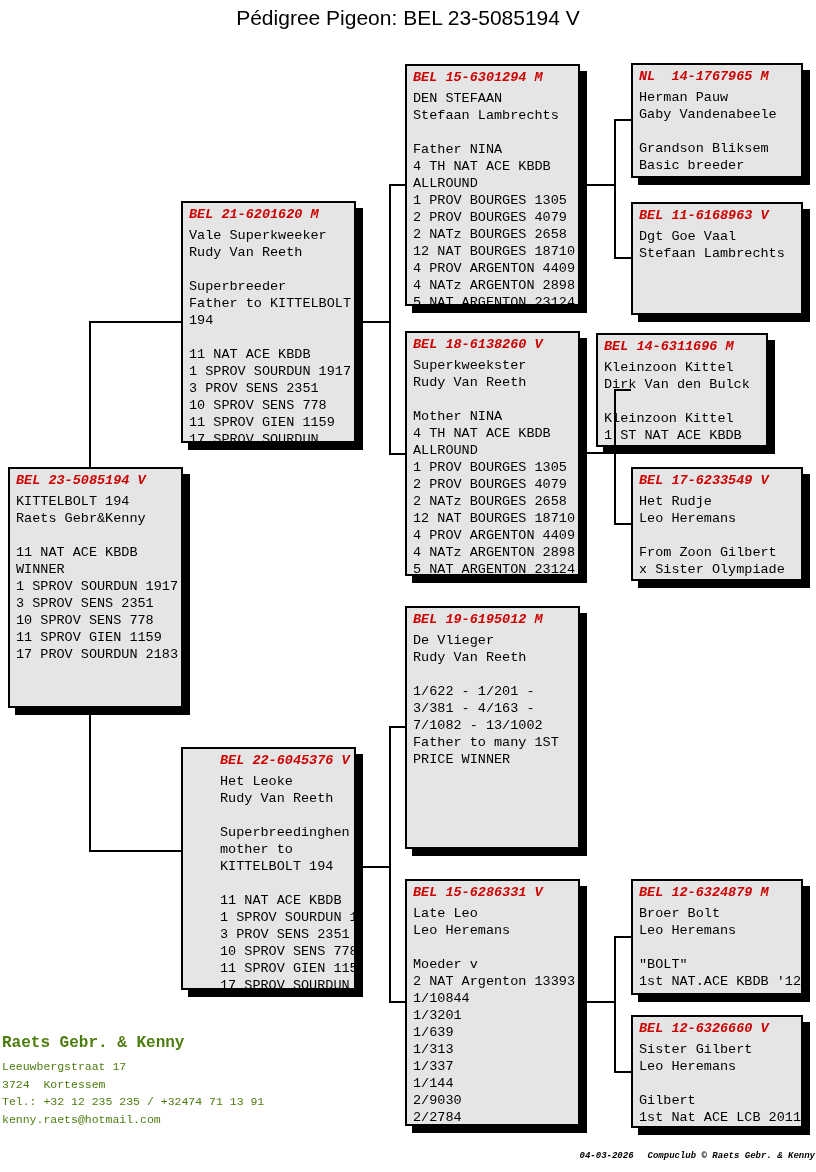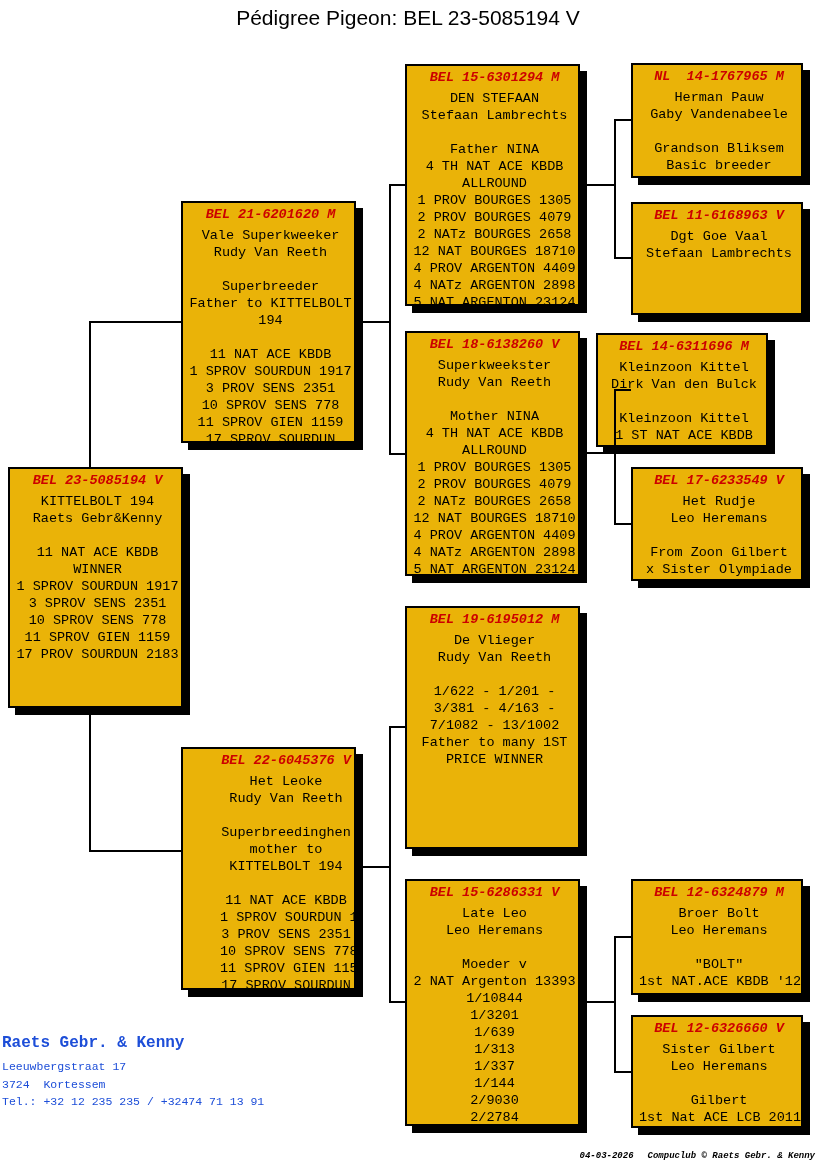--- a/index.html
+++ b/index.html
@@ -18,27 +18,26 @@
   #title {
     position: absolute;
     left: 0; right: 0; top: 6px;
     text-align: center;
     font-family: "Liberation Sans", sans-serif;
     font-size: 21px;
     color: #000000;
   }
   .pbox {
     position: absolute;
-    background: #eab308;
+    background: #e5e5e5;
     border: 2px solid #000000;
     box-shadow: 7px 7px 0 #000000;
     box-sizing: border-box;
     padding: 3px 2px 0 6px;
     overflow: hidden;
-    text-align: center;
   }
   .box-header {
     font-weight: bold;
     font-style: italic;
     color: #cc0000;
     font-size: 13.5px;
     line-height: 17px;
     margin-bottom: 4px;
     white-space: pre;
   }
@@ -51,21 +50,21 @@
     white-space: pre;
   }
   .cline {
     position: absolute;
     background: #000000;
   }
   #contact {
     position: absolute;
     left: 2px;
     top: 1033px;
-    color: #1d4ed8;
+    color: #4d7c0f;
   }
   #contact .contact-name {
     font-size: 16px;
     font-weight: bold;
     line-height: 20px;
     margin-bottom: 5px;
     white-space: pre;
   }
   #contact .contact-line {
     font-size: 11.5px;
@@ -175,19 +174,20 @@
   <div class="cline" style="left:580px; top:1001px; width:34px; height:2px;"></div>
   <div class="cline" style="left:614px; top:936px; width:2px; height:137px;"></div>
   <div class="cline" style="left:614px; top:936px; width:17px; height:2px;"></div>
   <div class="cline" style="left:614px; top:1071px; width:17px; height:2px;"></div>
 
   <div id="contact">
     <div class="contact-name">Raets Gebr. &amp; Kenny</div>
     <div class="contact-line">Leeuwbergstraat 17</div>
     <div class="contact-line">3724  Kortessem</div>
     <div class="contact-line">Tel.: +32 12 235 235 / +32474 71 13 91</div>
+    <div class="contact-line">kenny.raets@hotmail.com</div>
   </div>
 
   <div id="footer">
     <span class="footer-date">04-03-2026</span><span>Compuclub © Raets Gebr. &amp; Kenny</span>
   </div>
 
 </div>
 
 </body></html>

